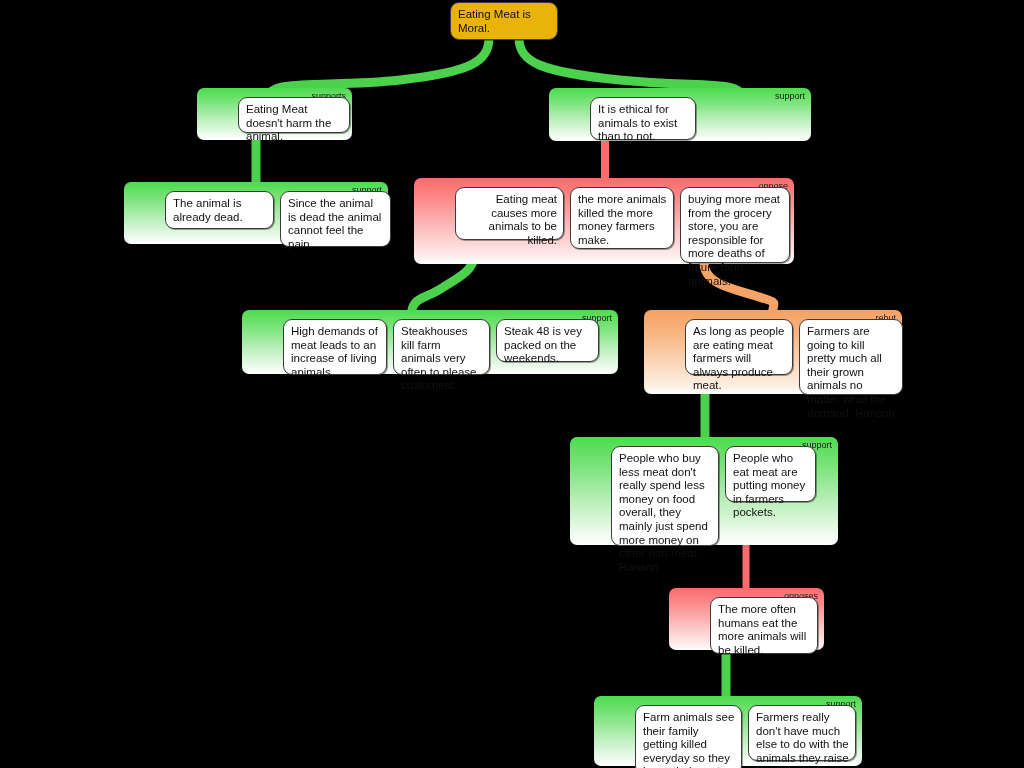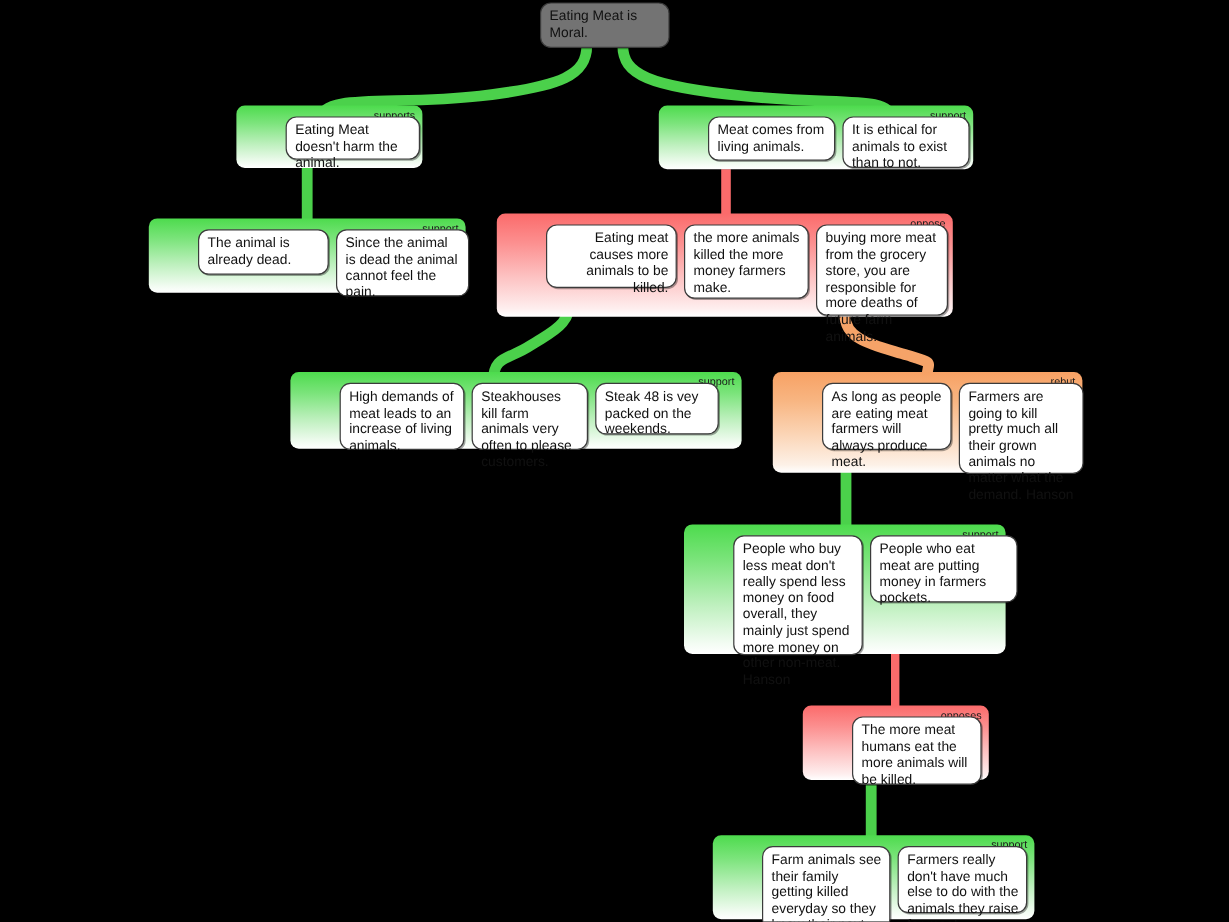--- a/index.html
+++ b/index.html
@@ -18,21 +18,21 @@
 
   .cluster .tag{position:absolute;top:3px;right:6px;font-size:9px;color:#1a1a1a;
                 line-height:11px;letter-spacing:0px;}
   .boxes{position:absolute;left:8px;top:9px;display:flex;align-items:flex-start;gap:6px;margin-left:33px;}
 
   .node{position:relative;background:#fff;border:1.4px solid #3b3b3b;border-radius:9px;
         box-sizing:border-box;padding:5px 6px 5px 7px;color:#111;
         font-size:11.5px;line-height:13.6px;box-shadow:1px 1px 0 rgba(0,0,0,.35);}
 
   
-  .root{position:absolute;background:#737373;border:1.4px solid #3b3b3b;border-radius:9px;
+  .root{position:absolute;background:#eab308;border:1.4px solid #3b3b3b;border-radius:9px;
         box-sizing:border-box;padding:5px 7px;color:#111;font-size:11.5px;line-height:13.6px;
         box-shadow:1px 1px 0 rgba(0,0,0,.35);z-index:5;}
 </style>
 </head>
 <body>
 
 <div id="stage">
 
   <svg id="wires" viewBox="0 0 1024 768">
 
@@ -66,23 +66,20 @@
       <div class="node" style="width:112px;height:36px;">
         <span>Eating Meat doesn't harm the animal.</span>
       </div>
     </div>
   </div>
 
   <div class="cluster support" style="left:549px;top:88px;width:262px;height:53px;">
     <div class="bg"></div>
     <div class="tag">support</div>
     <div class="boxes">
-      <div class="node" style="width:106px;height:37px;">
-        <span>Meat comes from living animals.</span>
-      </div>
       <div class="node" style="width:106px;height:43px;">
         <span>It is ethical for animals to exist than to not.</span>
       </div>
     </div>
   </div>
 
   <div class="cluster support" style="left:124px;top:182px;width:264px;height:62px;">
     <div class="bg"></div>
     <div class="tag">support</div>
     <div class="boxes">
@@ -140,32 +137,32 @@
     </div>
   </div>
 
   <div class="cluster support" style="left:570px;top:437px;width:268px;height:108px;">
     <div class="bg"></div>
     <div class="tag">support</div>
     <div class="boxes">
       <div class="node" style="width:108px;height:100px;">
         <span>People who buy less meat don't really spend less money on food overall, they mainly just spend more money on other non-meat. Hanson</span>
       </div>
-      <div class="node" style="width:123px;height:56px;">
+      <div class="node" style="width:91px;height:56px;">
         <span>People who eat meat are putting money in farmers pockets.</span>
       </div>
     </div>
   </div>
 
   <div class="cluster oppose" style="left:669px;top:588px;width:155px;height:62px;">
     <div class="bg"></div>
     <div class="tag">opposes</div>
     <div class="boxes">
       <div class="node" style="width:108px;height:57px;">
-        <span>The more meat humans eat  the more animals will be killed.</span>
+        <span>The more often humans eat  the more animals will be killed.</span>
       </div>
     </div>
   </div>
 
   <div class="cluster support" style="left:594px;top:696px;width:268px;height:70px;">
     <div class="bg"></div>
     <div class="tag">support</div>
     <div class="boxes">
       <div class="node" style="width:107px;height:70px;">
         <span>Farm animals see their family getting killed everyday so they know their next someday.</span>

